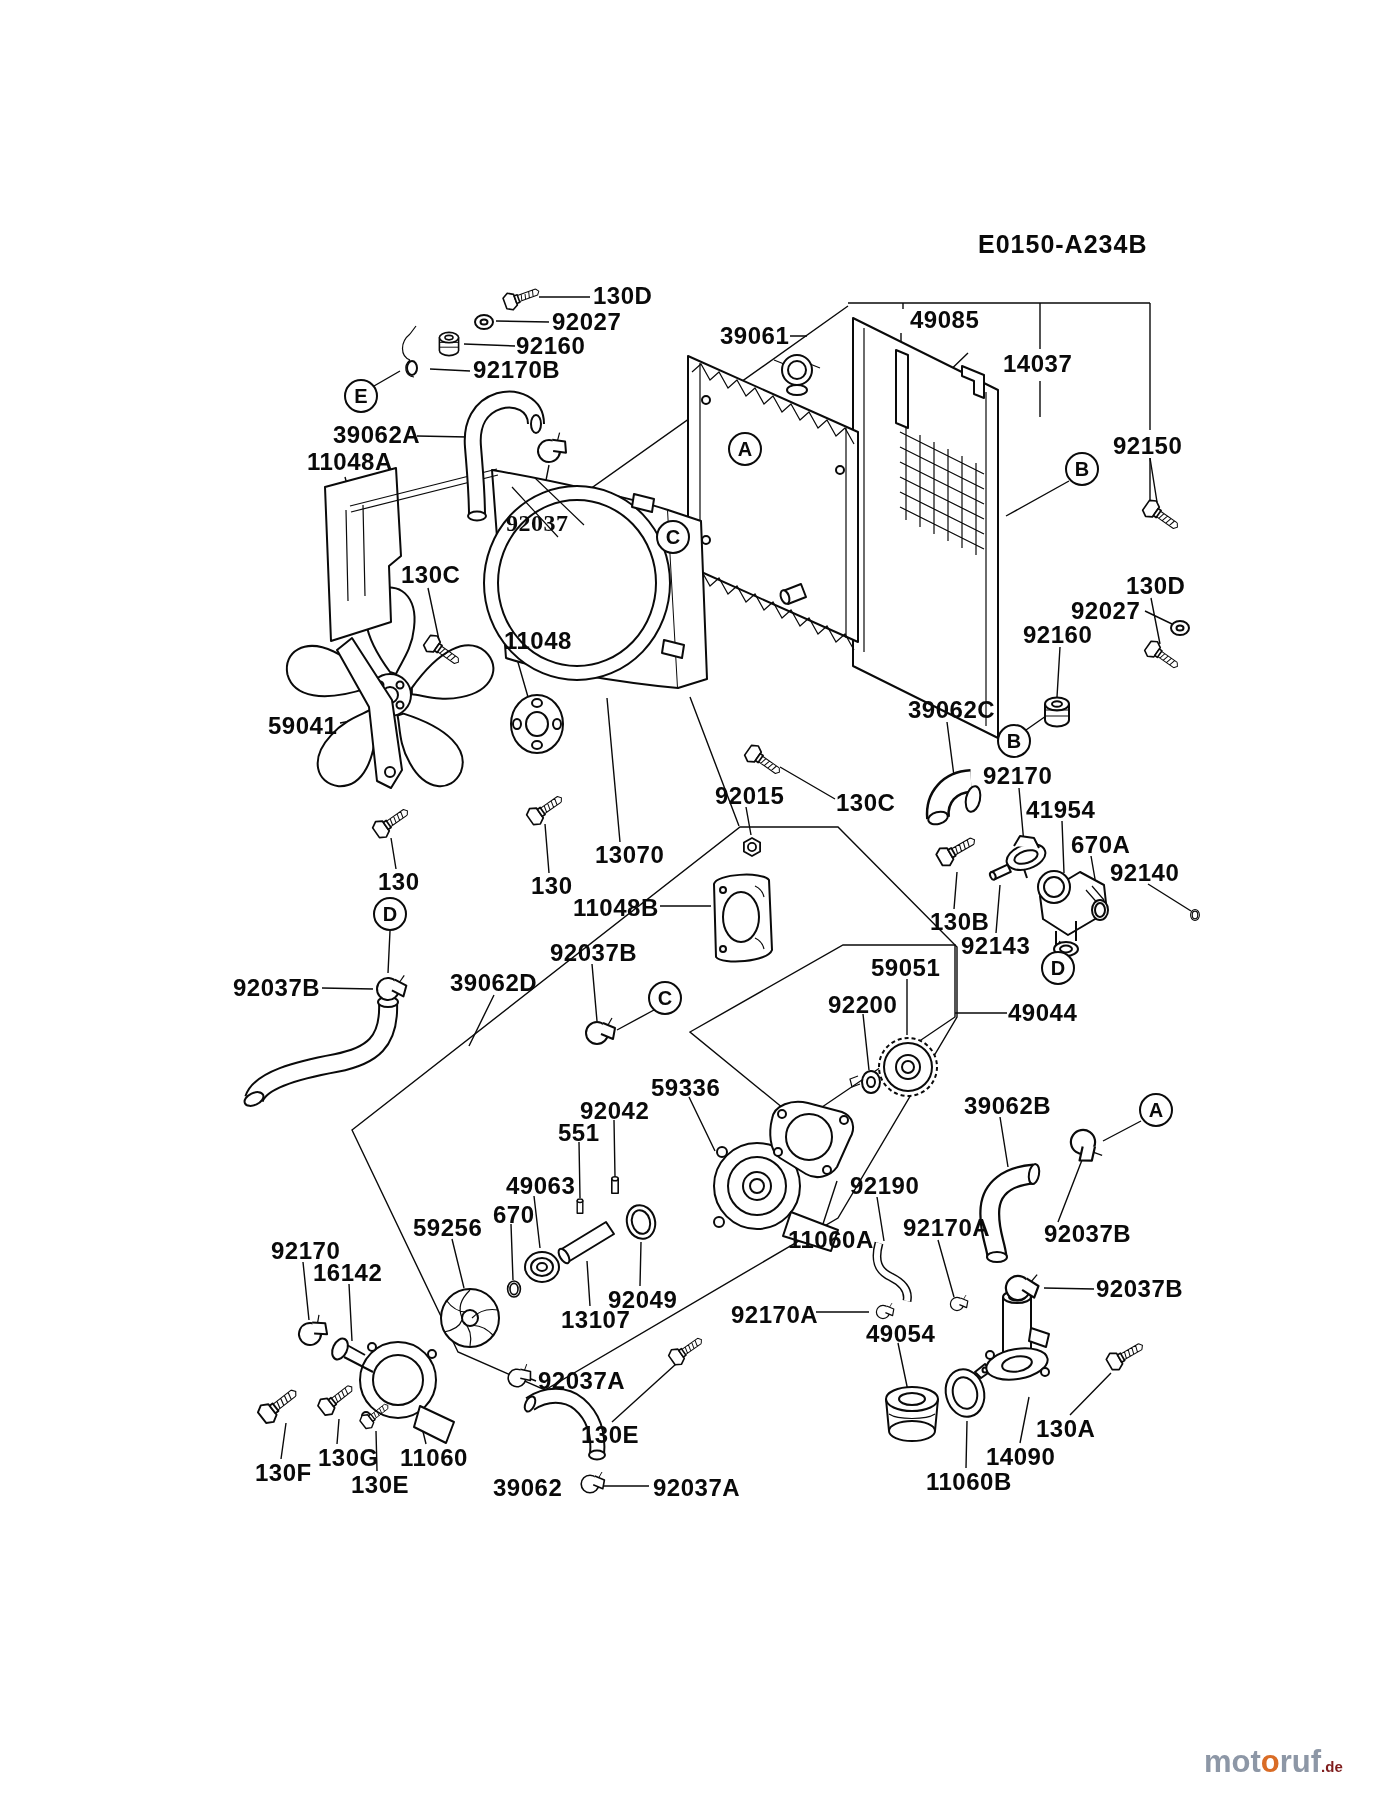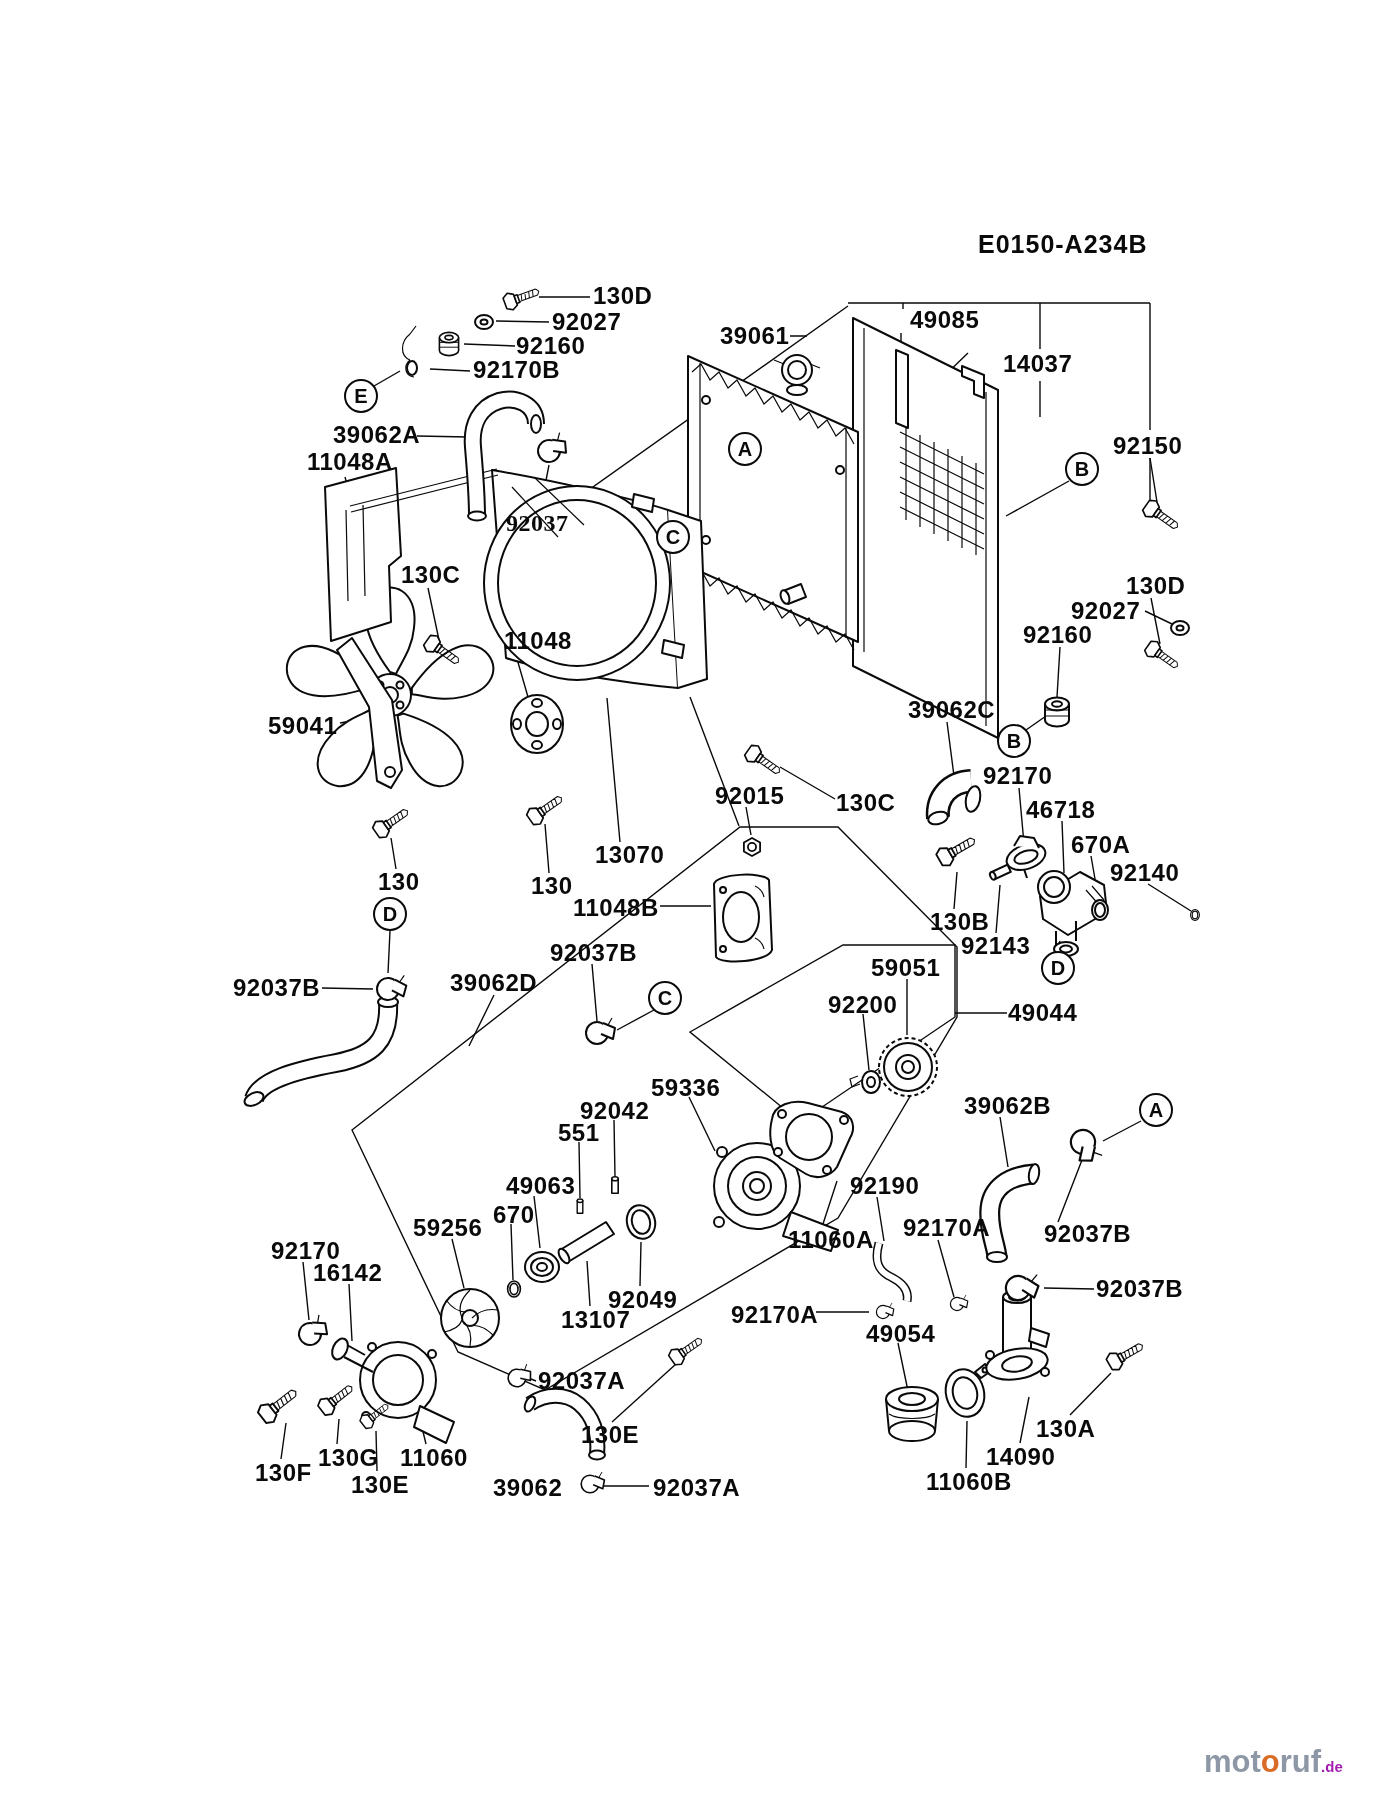--- a/index.html
+++ b/index.html
@@ -9,21 +9,21 @@
   .part-label{position:absolute;font-weight:700;font-size:24px;line-height:1;
               letter-spacing:0.5px;color:#0a0a0a;white-space:nowrap;}
   .callout{position:absolute;width:34px;height:34px;border:2.5px solid #0a0a0a;border-radius:50%;
            background:#fff;box-sizing:border-box;display:flex;align-items:center;justify-content:center;
            font-weight:700;font-size:20px;color:#0a0a0a;}
   .diagram-code{position:absolute;left:978px;top:230px;font-weight:700;font-size:25px;
                 letter-spacing:1px;color:#0a0a0a;}
   .watermark{position:absolute;left:1204px;top:1744px;font-weight:700;font-size:31px;
              color:#8d97a6;letter-spacing:0;}
   .watermark .accent{color:#d96c26;}
-  .watermark .tld{font-size:15px;color:#a21caf;}
+  .watermark .tld{font-size:15px;color:#7f1d1d;}
   .lines{fill:none;stroke:#0a0a0a;stroke-width:1.4;}
   .part{fill:#ffffff;stroke:#0a0a0a;stroke-width:2;stroke-linejoin:round;}
   .thin{fill:none;stroke:#0a0a0a;stroke-width:1.2;}
   .tO{fill:none;stroke:#0a0a0a;}
   .tI{fill:none;stroke:#ffffff;}
 </style>
 </head>
 <body>
 
 <div id="stage">
@@ -348,21 +348,21 @@
       <div class="part-label" style="left: 1113px; top: 434px;">92150</div>
       <div class="part-label" style="left: 506px; top: 511px; font-family: Liberation Serif, serif;">92037</div>
       <div class="part-label" style="left: 401px; top: 563px;">130C</div>
       <div class="part-label" style="left: 484px; top: 629px; margin-left: 20px;">11048</div>
       <div class="part-label" style="left: 268px; top: 714px;">59041</div>
       <div class="part-label" style="left: 1126px; top: 574px;">130D</div>
       <div class="part-label" style="left: 1071px; top: 599px;">92027</div>
       <div class="part-label" style="left: 1023px; top: 623px;">92160</div>
       <div class="part-label" style="left: 908px; top: 698px;">39062C</div>
       <div class="part-label" style="left: 983px; top: 764px;">92170</div>
-      <div class="part-label" style="left: 1026px; top: 798px;">46718</div>
+      <div class="part-label" style="left: 1026px; top: 798px;">41954</div>
       <div class="part-label" style="left: 1071px; top: 833px;">670A</div>
       <div class="part-label" style="left: 1110px; top: 861px;">92140</div>
       <div class="part-label" style="left: 715px; top: 784px;">92015</div>
       <div class="part-label" style="left: 836px; top: 791px;">130C</div>
       <div class="part-label" style="left: 595px; top: 843px;">13070</div>
       <div class="part-label" style="left: 378px; top: 870px;">130</div>
       <div class="part-label" style="left: 531px; top: 874px;">130</div>
       <div class="part-label" style="left: 573px; top: 896px;">11048B</div>
       <div class="part-label" style="left: 930px; top: 910px;">130B</div>
       <div class="part-label" style="left: 961px; top: 934px;">92143</div>

